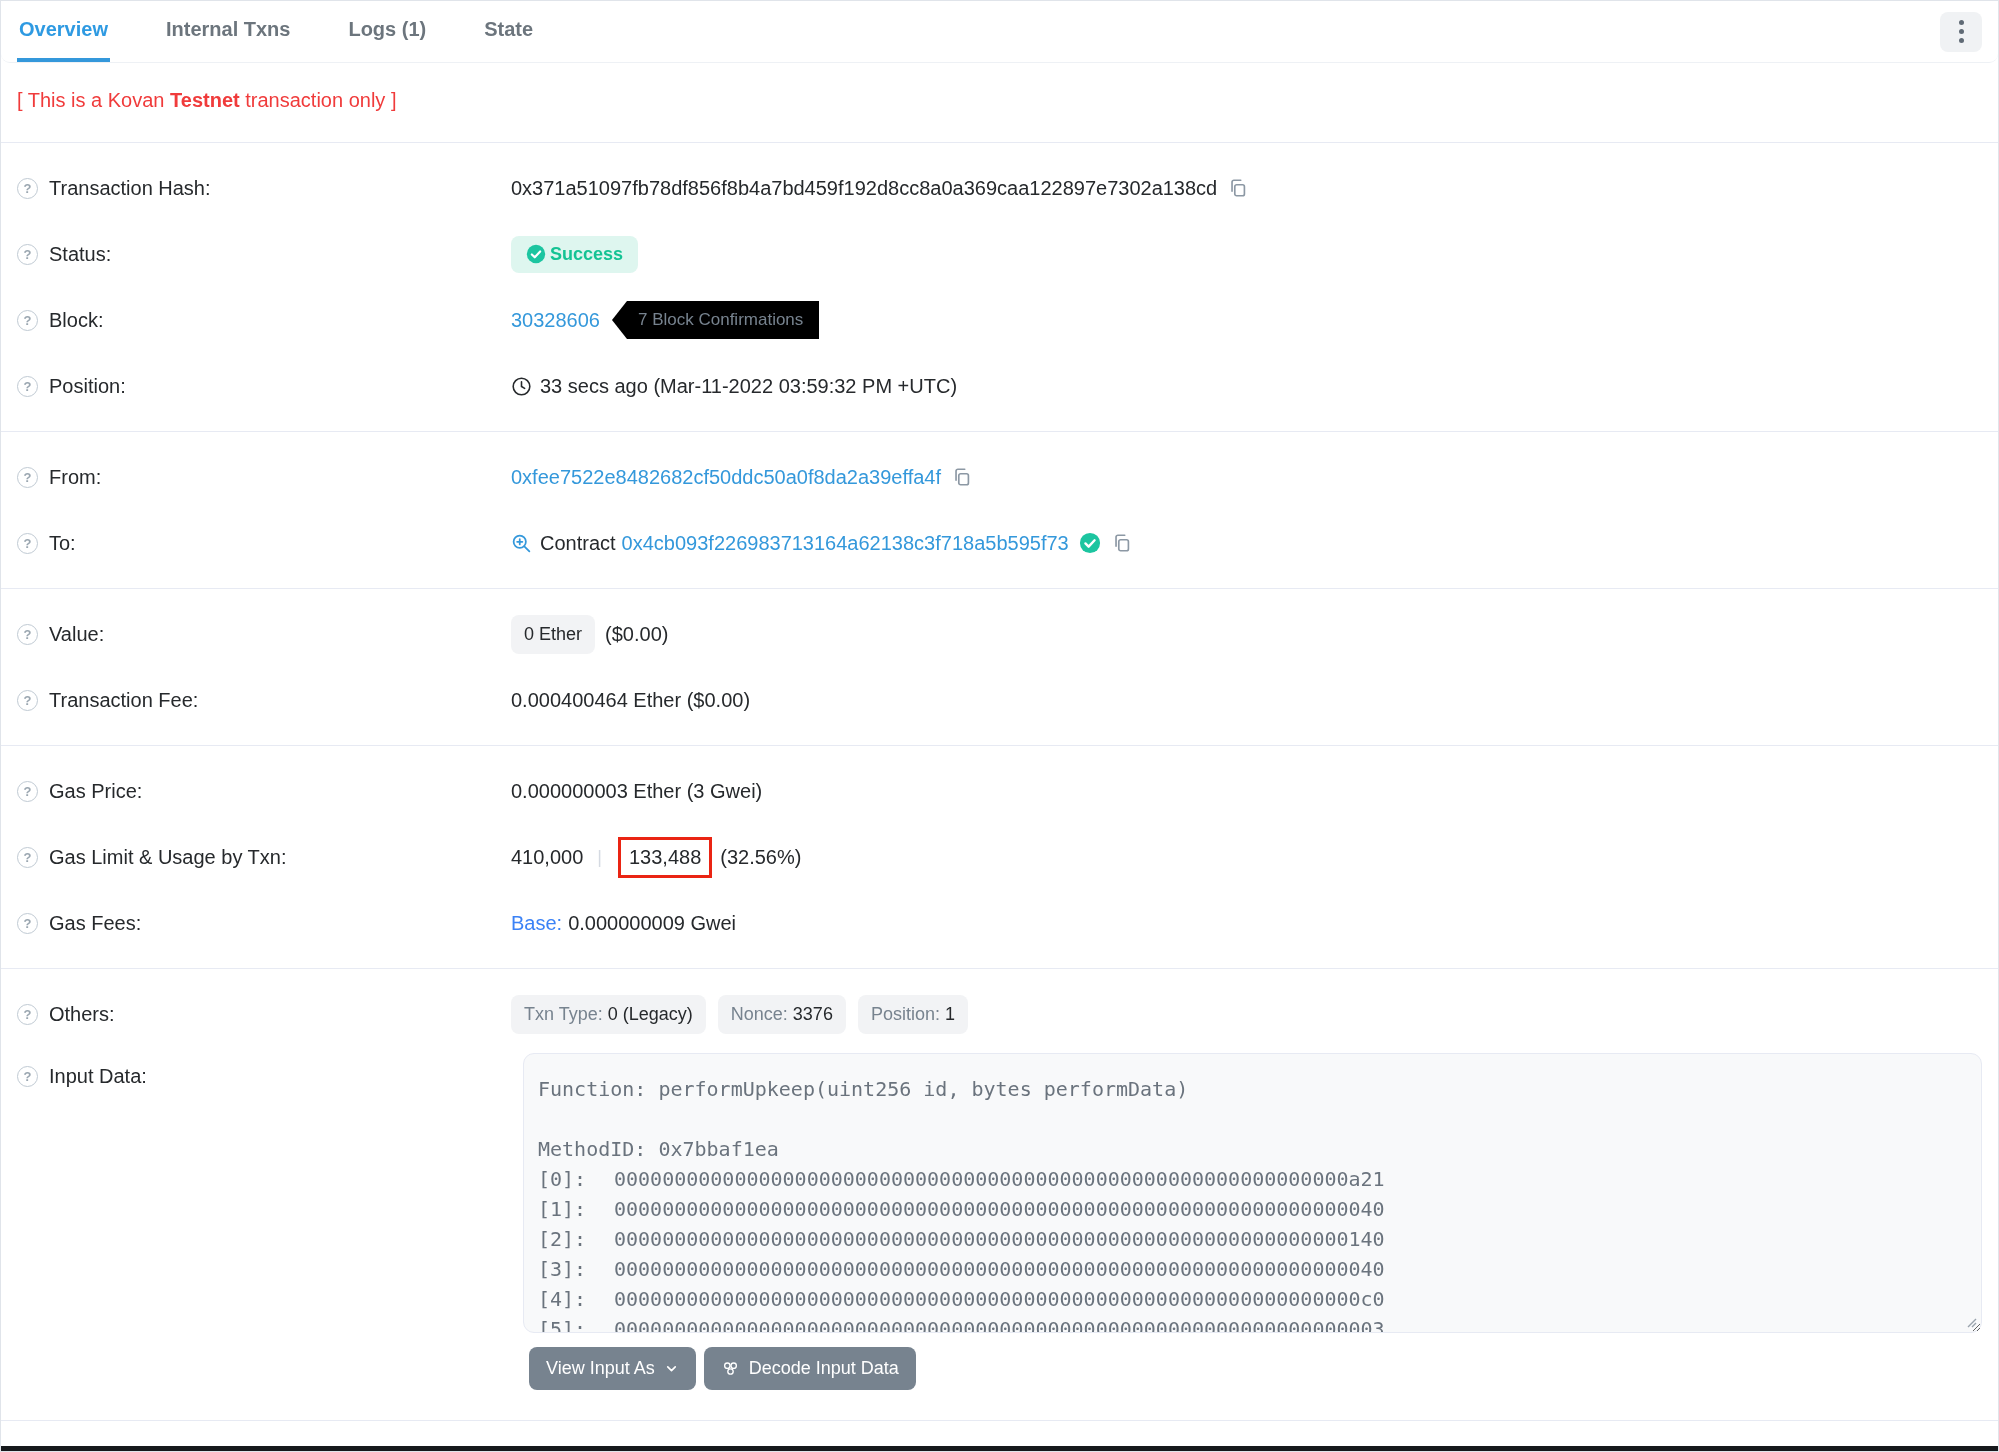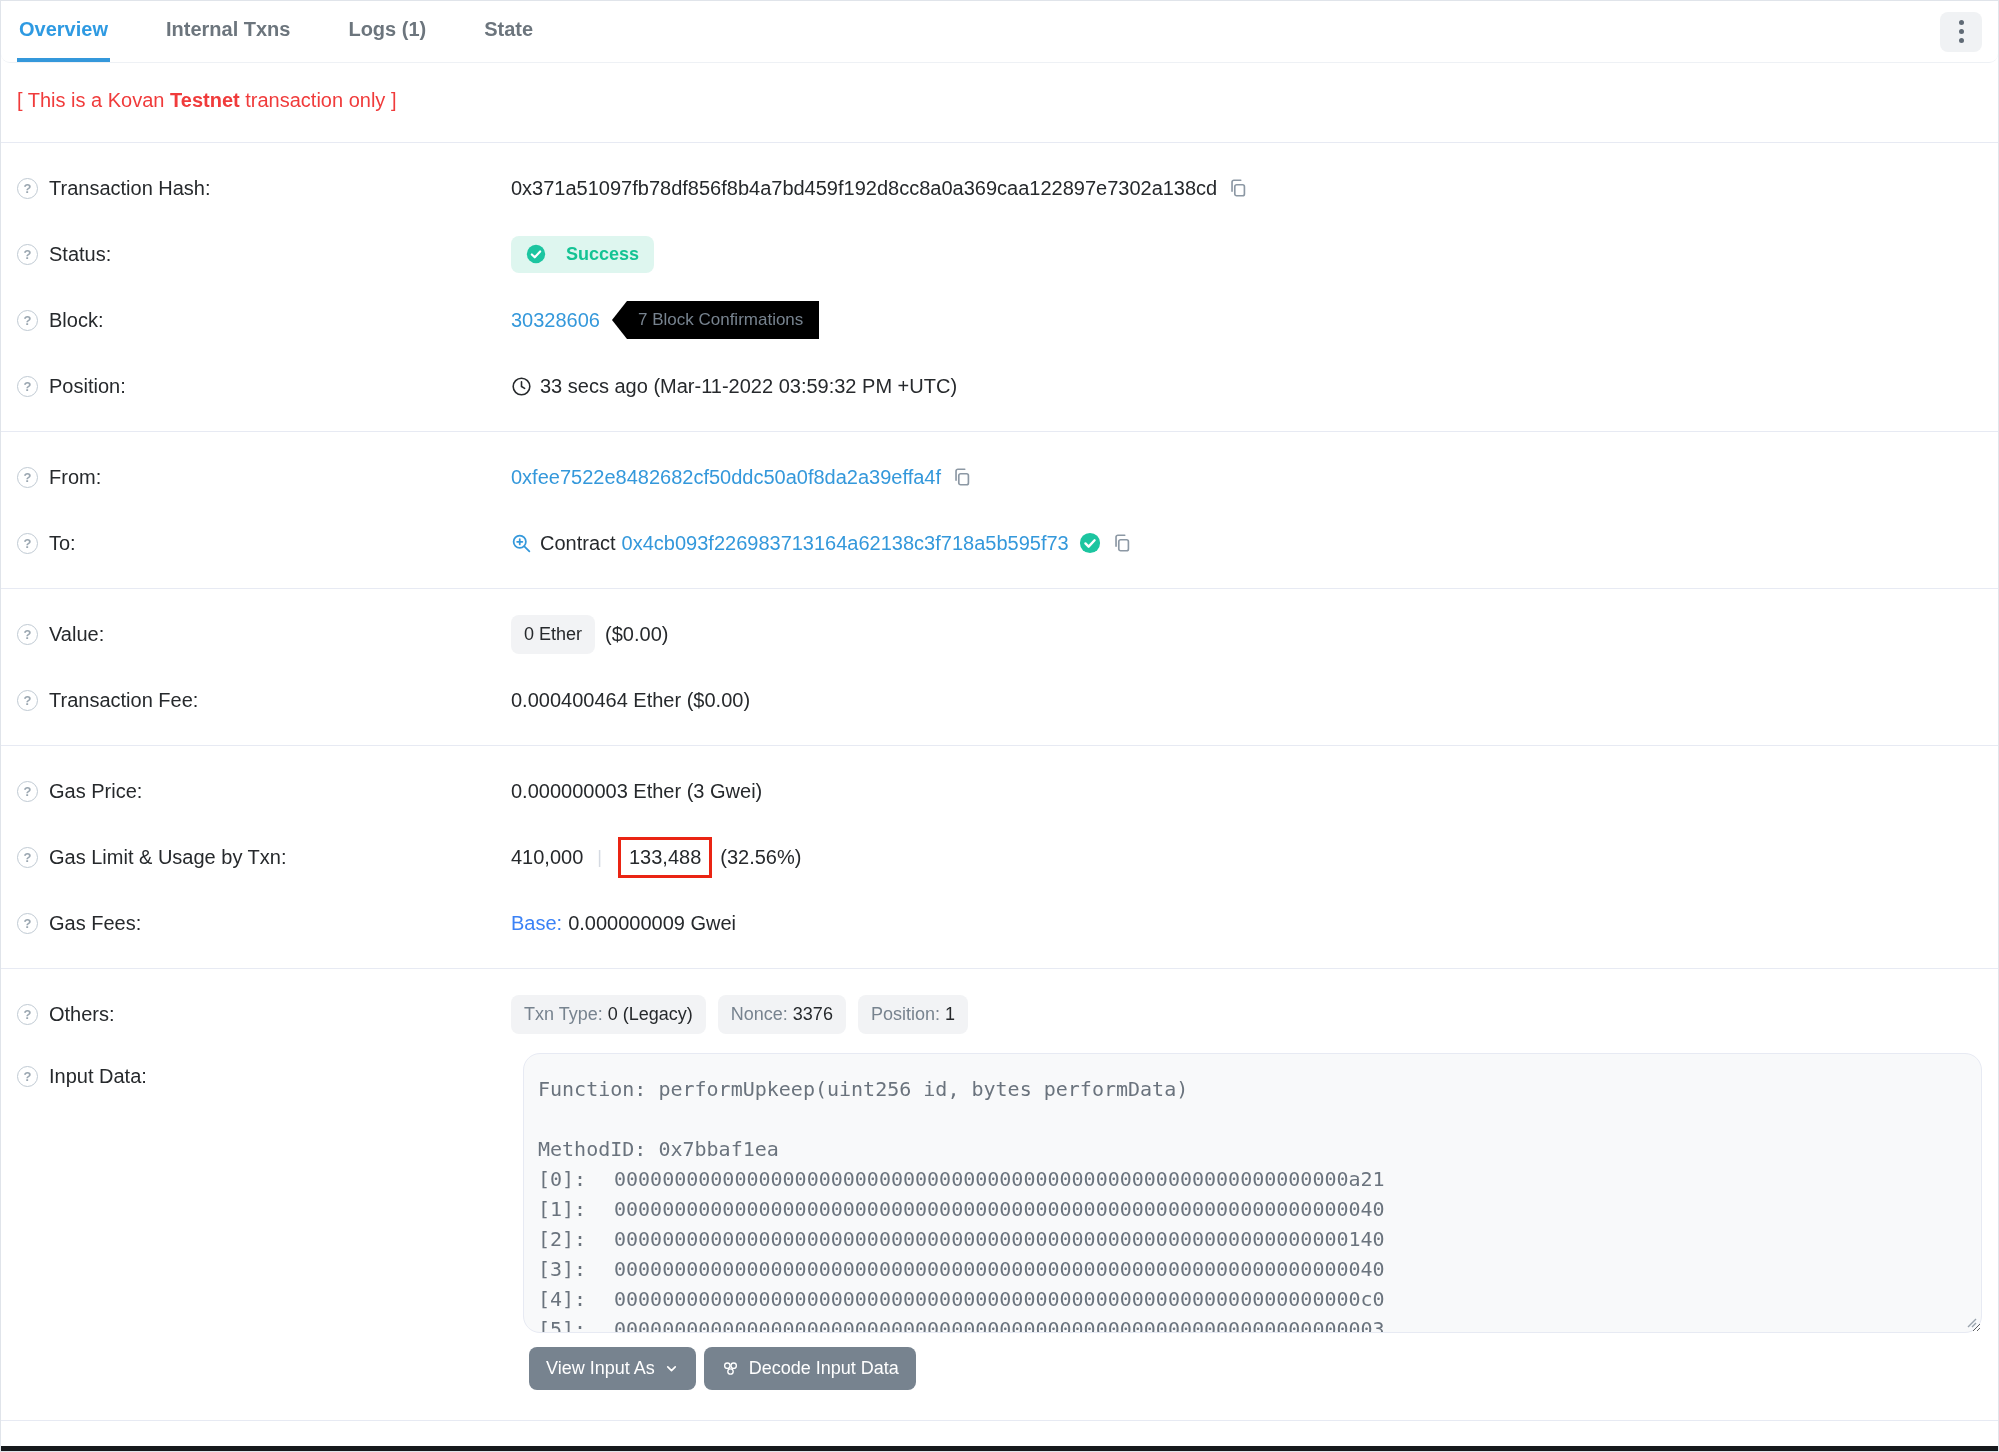--- a/index.html
+++ b/index.html
@@ -33,37 +33,37 @@
               font-size:20px; color:#26292c; }
   .row.top .row-label{ padding-top:12px; }
   .row-value{ display:flex; align-items:center; font-size:20px; color:#26292c; flex:1; }
   .help{ width:21px; height:21px; border:1.5px solid #c0cad3; border-radius:50%;
          color:#9aa6b0; font-size:13px; font-weight:bold; display:flex;
          align-items:center; justify-content:center; flex-shrink:0; cursor:pointer; }
   .link{ color:#3498db; text-decoration:none; cursor:pointer; }
   .icon-btn{ background:none; border:none; cursor:pointer; display:flex;
              align-items:center; padding:0; }
   
-  .badge-success{ display:inline-flex; align-items:center; gap:20px;
+  .badge-success{ display:inline-flex; align-items:center; gap:4px;
       background:#def6ef; color:#14c394; font-size:18px; font-weight:bold;
       padding:8px 15px; border-radius:8px; }
   .badge-confirm{ margin-left:12px; background:#000000; color:#77838f;
       font-size:17px; padding:9px 16px 9px 26px;
       clip-path:polygon(15px 0, 100% 0, 100% 100%, 15px 100%, 0 50%); }
   .pill{ background:#f2f3f5; border-radius:8px; padding:9px 13px; font-size:18px;
          color:#26292c; }
   .pill .k{ color:#77838f; }
   .others-wrap{ display:flex; gap:12px; }
   .muted{ color:#3b82f6; }
   .gap6{ margin-left:6px; } .gap8{ margin-left:8px; } .gap10{ margin-left:10px; }
   .gray-bar{ color:#d5dae2; margin:0 14px; font-size:18px; }
   .redbox{ border:3px solid #ea2413; padding:6px 8px; margin:-6px 2px; }
   
   .input-box{ position:relative; margin-left:12px; width:1460px; height:280px;
-      background:#f8f9fa; border:1px solid #e7eaf3; border-radius:17px;
+      background:#f8f9fa; border:1px solid #e7eaf3; border-radius:11px;
       padding:20px 14px 0 14px; overflow:hidden; resize:vertical;
       font-family:"DejaVu Sans Mono","Liberation Mono",monospace;
       font-size:20px; color:#6a737d; }
   .code-line{ display:flex; height:30px; line-height:30px; white-space:pre; }
   .code-line .idx{ width:76px; flex-shrink:0; }
   .resize-handle{ position:absolute; right:4px; bottom:4px; }
   .btn-row{ margin:14px 0 18px 528px; display:flex; gap:8px; }
   .btn{ display:inline-flex; align-items:center; gap:9px; background:#77838f;
         color:#fff; border:none; border-radius:8px; padding:0 17px; height:43px;
         font-size:18px; font-family:"Liberation Sans",sans-serif; cursor:pointer; }

